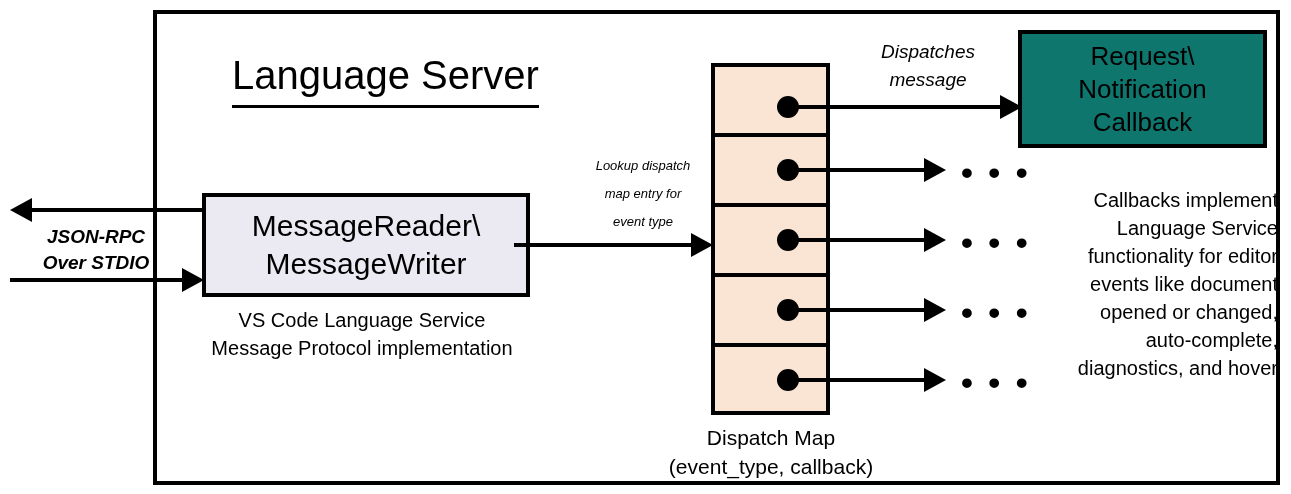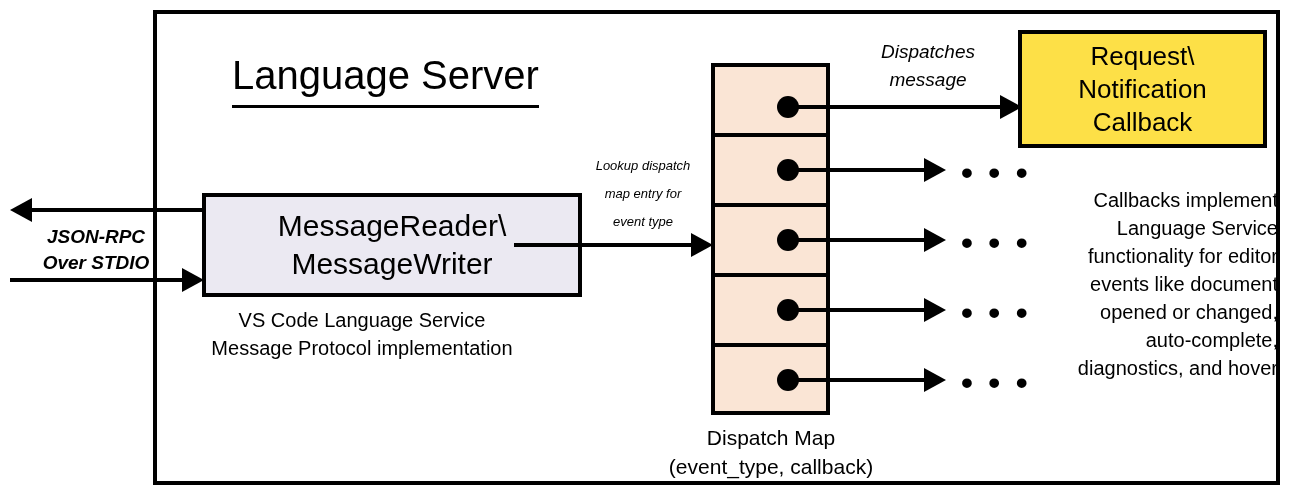--- a/index.html
+++ b/index.html
@@ -91,21 +91,21 @@
     line-height: 26px;
     text-align: center;
     white-space: nowrap;
   }
 
   
   .mr-box {
     position: absolute;
     left: 202px;
     top: 193px;
-    width: 380px;
+    width: 328px;
     height: 104px;
     background: #EBE9F2;
     border: 4px solid #000000;
     box-sizing: border-box;
     display: flex;
     flex-direction: column;
     align-items: center;
     justify-content: center;
     font-size: 30px;
     line-height: 38px;
@@ -175,21 +175,21 @@
     line-height: 28px;
   }
 
   
   .cb-box {
     position: absolute;
     left: 1018px;
     top: 30px;
     width: 249px;
     height: 118px;
-    background: #fde047;
+    background: #0f766e;
     border: 4px solid #000000;
     box-sizing: border-box;
     display: flex;
     flex-direction: column;
     align-items: center;
     justify-content: center;
     font-size: 26px;
     line-height: 33px;
     text-align: left;
   }

